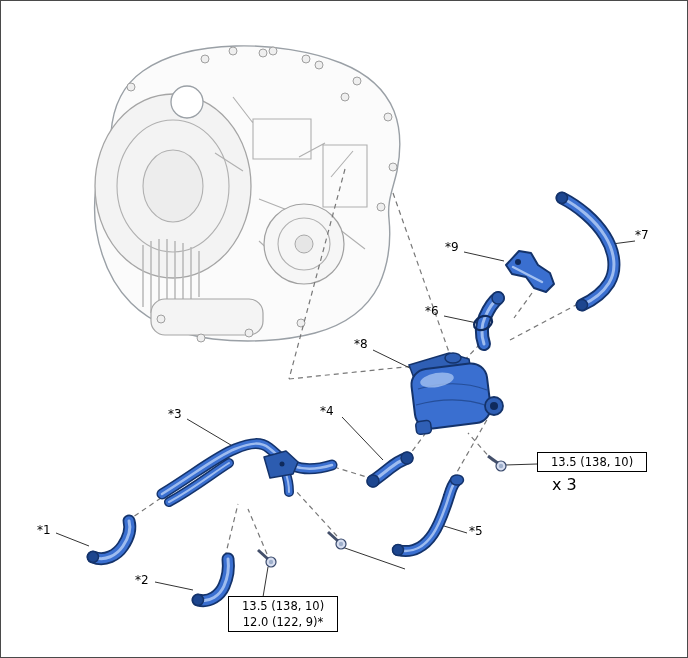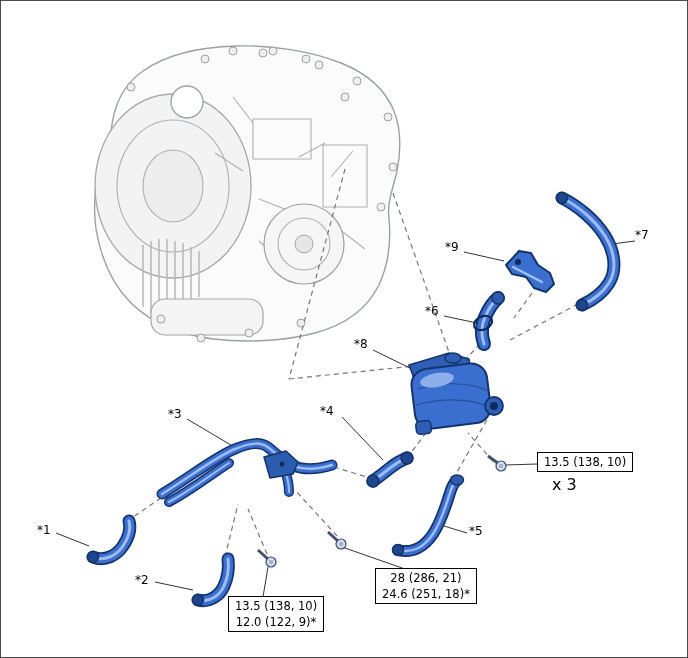--- a/index.html
+++ b/index.html
@@ -6,21 +6,21 @@
   .canvas {
     position:relative; width:688px; height:658px; box-sizing:border-box;
     background:#fff; border:1px solid #4a4a4a; overflow:hidden;
     font-family:"DejaVu Sans", sans-serif;
   }
   svg.art { position:absolute; left:0; top:0; }
   .part-label { position:absolute; font-size:12px; color:#000; white-space:nowrap; }
   .qty-label  { position:absolute; font-size:16px; color:#000; white-space:nowrap; }
   .spec-box {
     position:absolute; border:1px solid #000; background:#fff;
-    padding:1px 6px; font-size:11.5px; line-height:16px;
+    padding:1px 13px; font-size:11.5px; line-height:16px;
     white-space:nowrap; text-align:center; color:#000;
   }
   
   .to { fill:none; stroke:#14336b; stroke-linecap:round; stroke-linejoin:round; }
   .tm { fill:none; stroke:#3a6fd0; stroke-linecap:round; stroke-linejoin:round; }
   .th { fill:none; stroke:#a3c0f0; stroke-linecap:round; stroke-linejoin:round; opacity:.95; }
 </style>
 </head>
 <body>
 
@@ -163,23 +163,19 @@
   <div class="part-label" style="left:424px; top:303px;">*6</div>
   <div class="part-label" style="left:634px; top:227px;">*7</div>
   <div class="part-label" style="left:353px; top:336px;">*8</div>
   <div class="part-label" style="left:444px; top:239px;">*9</div>
 
   <div class="spec-box" style="left:536px; top:451px;">
     <div>13.5 (138, 10)</div>
   </div>
   <div class="qty-label" style="left:551px; top:474px;">x 3</div>
 
-  <div class="spec-box" style="left:374px; top:567px;">
-    <div>28 (286, 21)</div>
-    <div>24.6 (251, 18)*</div>
-  </div>
 
   <div class="spec-box" style="left:227px; top:595px;">
     <div>13.5 (138, 10)</div>
     <div>12.0 (122, 9)*</div>
   </div>
 
 </div>
 
 </body></html>

